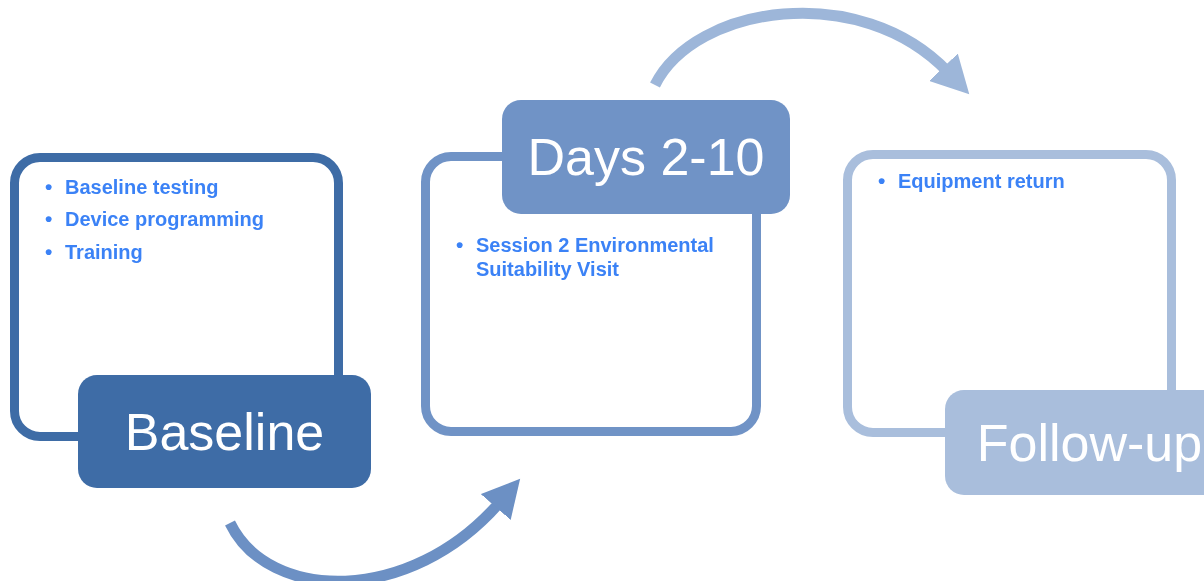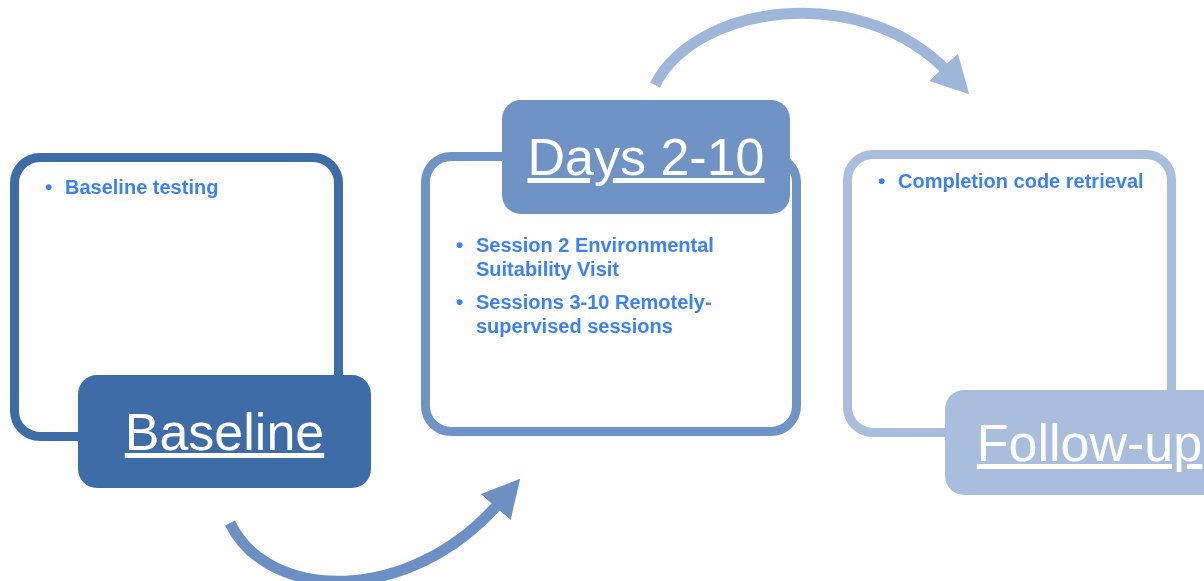--- a/index.html
+++ b/index.html
@@ -32,21 +32,21 @@
 
   
   .outline {
     position: absolute;
     z-index: 1;
     box-sizing: border-box;
     border-radius: 30px;
     background: transparent;
   }
   .outline-1 { left: 10px;  top: 153px; width: 333px; height: 288px; border: 9px solid var(--dark); }
-  .outline-2 { left: 421px; top: 152px; width: 380px; height: 284px; border: 9px solid var(--medium); }
+  .outline-2 { left: 421px; top: 152px; width: 340px; height: 284px; border: 9px solid var(--medium); }
   .outline-3 { left: 843px; top: 150px; width: 333px; height: 287px; border: 9px solid var(--light); }
 
   .bullets {
     list-style: none;
     margin: 0;
     font-size: 20px;
     font-weight: bold;
     color: #3b82f6;
   }
   .outline-1 .bullets { padding: 13px 12px 0 46px; }
@@ -71,21 +71,20 @@
     position: absolute;
     z-index: 2;
     border-radius: 19px;
     color: #ffffff;
     display: flex;
     align-items: center;
     justify-content: center;
     font-size: 52px;
     font-weight: 400;
     white-space: nowrap;
-    text-decoration: underline;
   }
   .title-1 { left: 78px;  top: 375px; width: 293px; height: 113px; background: var(--dark); }
   .title-2 { left: 502px; top: 100px; width: 288px; height: 114px; background: var(--medium); }
   .title-3 { left: 915px; top: 390px; width: 289px; height: 105px; background: var(--light); margin-left: 30px; }
 </style>
 </head>
 <body>
 
 <svg class="arrows" width="1204" height="581" viewBox="0 0 1204 581">
   <defs>
@@ -96,36 +95,37 @@
       <path class="head-top" d="M0,0 L3.4,1.8 L0,3.6 Z"></path>
     </marker>
   </defs>
   <path class="arrow arrow-bottom" d="M 230 523 C 268 602, 410 606, 500 502" marker-end="url(#head-bottom)"></path>
   <path class="arrow arrow-top" d="M 655 85 C 695 5, 860 -20, 948 72" marker-end="url(#head-top)"></path>
 </svg>
 
 <div class="outline outline-1">
   <ul class="bullets">
     <li>Baseline testing</li>
+    <li>Device programming</li>
+    <li>Training</li>
   </ul>
 </div>
 <div class="title-box title-1">
   <span>Baseline</span>
 </div>
 
 <div class="outline outline-2">
   <ul class="bullets">
     <li>Session 2 Environmental Suitability Visit</li>
-    <li>Sessions 3-10 Remotely-supervised sessions</li>
   </ul>
 </div>
 <div class="title-box title-2">
   <span>Days 2-10</span>
 </div>
 
 <div class="outline outline-3">
   <ul class="bullets">
-    <li>Completion code retrieval</li>
+    <li>Equipment return</li>
   </ul>
 </div>
 <div class="title-box title-3">
   <span>Follow-up</span>
 </div>
 
 </body></html>

